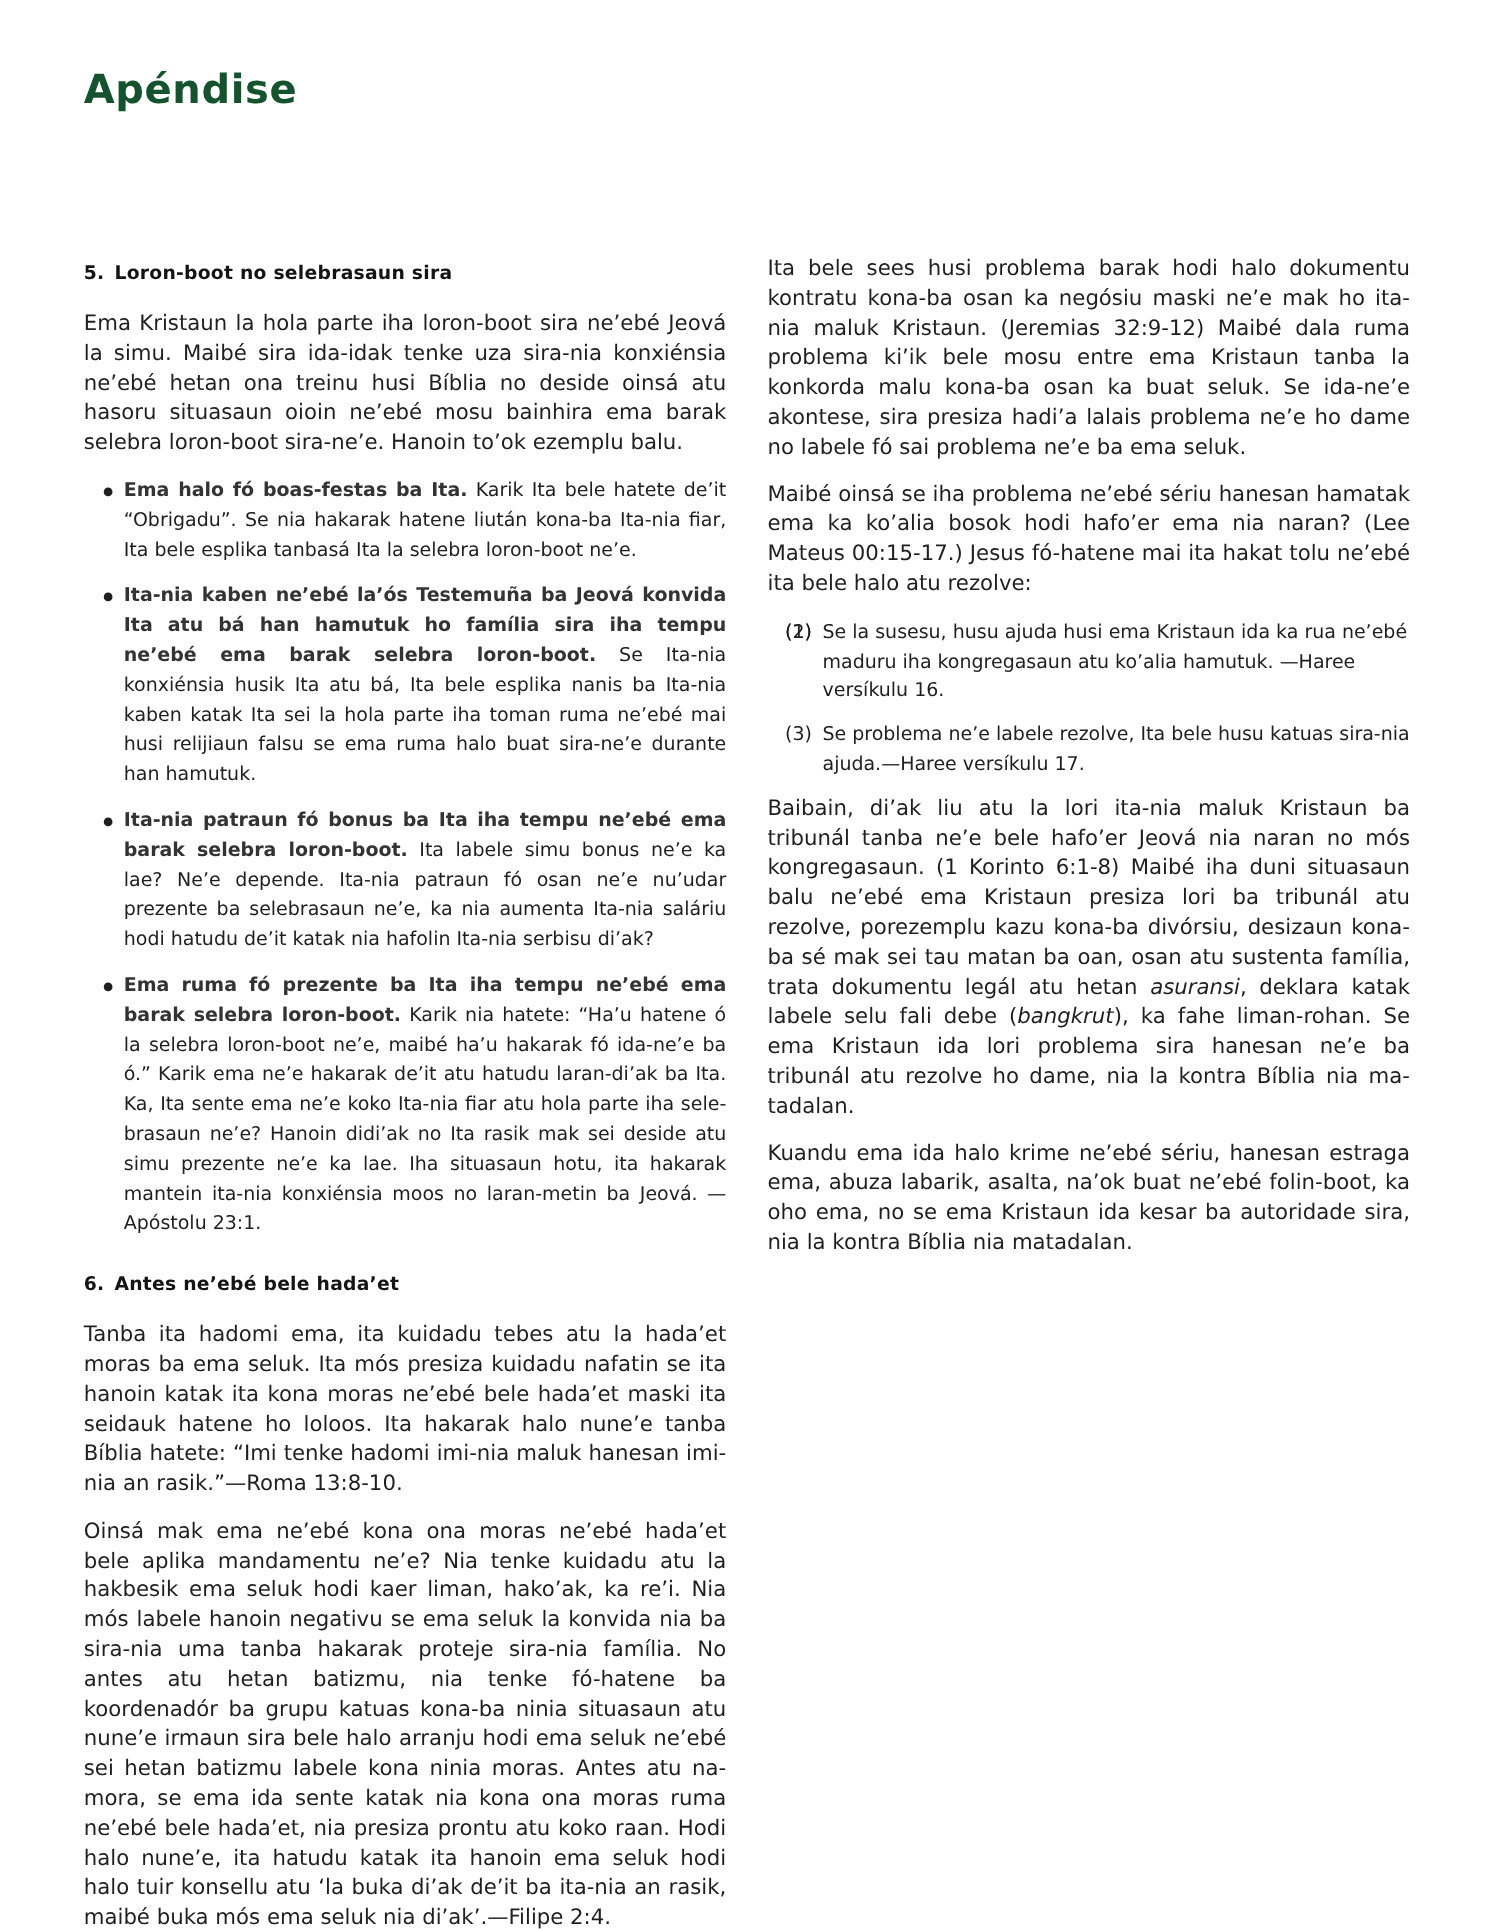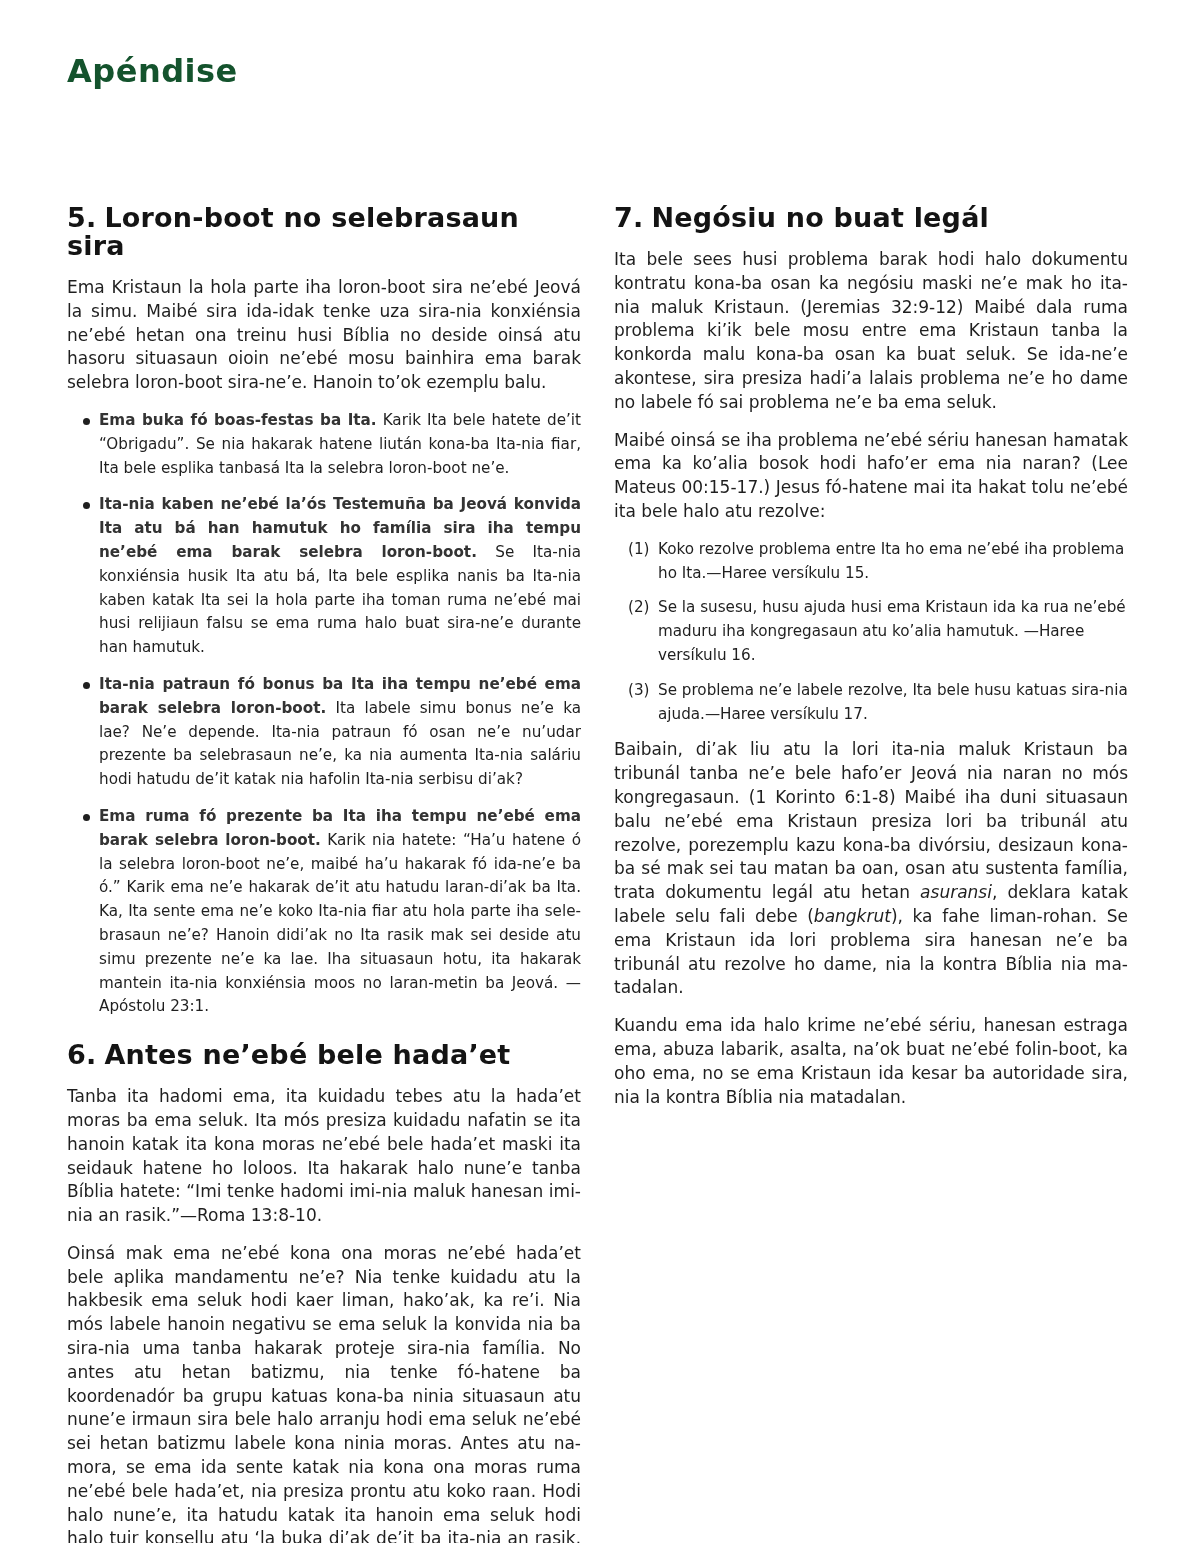--- a/index.html
+++ b/index.html
@@ -1,21 +1,21 @@
 <!DOCTYPE html>
 <html><head>
 <meta charset="utf-8">
 <style>
   html, body { margin: 0; padding: 0; background: #ffffff; }
   body { width: 1200px; height: 1543px; position: relative; font-family: "DejaVu Sans", sans-serif; color: #1f1f1f; overflow: hidden; }
   .page-header { position: absolute; left: 67px; top: 52px; font-family: "DejaVu Sans", sans-serif; font-weight: bold; font-size: 32px; color: #14532d; letter-spacing: 0.5px; }
   .col { position: absolute; top: 204px; width: 514px; }
   .col-left { left: 67px; }
   .col-right { left: 614px; }
-  h2 { margin: 0 0 16px 0; font-size: 27px; font-weight: bold; color: #141414; letter-spacing: 0.2px; line-height: 28px; }
+  h2 { margin: 0 0 16px 0; font-size: 15px; font-weight: bold; color: #141414; letter-spacing: 0.2px; line-height: 28px; }
   h2 .num { margin-right: 8px; }
   p { margin: 0 0 14px 0; font-size: 17px; line-height: 23.8px; text-align: justify; hyphens: manual; }
   ul.bullets { list-style: none; margin: 0 0 18px 0; padding: 0 0 0 32px; }
   ul.bullets li { position: relative; font-size: 15.2px; line-height: 23.8px; text-align: justify; margin-bottom: 13px; }
   ul.bullets li::before { content: ""; position: absolute; left: -16px; top: 9px; width: 7px; height: 7px; border-radius: 50%; background: #1f1f1f; }
   ul.bullets b { font-weight: bold; color: #333; }
   ol.steps { list-style: none; margin: 0 0 12px 0; padding: 0 0 0 14px; }
   ol.steps li { position: relative; padding-left: 30px; font-size: 15.2px; line-height: 23.8px; margin-bottom: 11px; }
   ol.steps li .marker { position: absolute; left: 0; top: 0; }
   .section { margin-bottom: 22px; }
@@ -26,44 +26,41 @@
 
 <div class="page-header">Apéndise</div>
 
 <div class="col col-left">
   <section class="section">
     <h2>
       <span class="num">5.</span><span>Loron-boot no selebrasaun sira</span>
     </h2>
     <p>Ema Kristaun la hola parte iha loron-boot sira ne’ebé Jeová la simu. Maibé sira ida-idak tenke uza sira-nia konxiénsia ne’ebé hetan ona treinu husi Bíblia no deside oinsá atu hasoru situa­saun oioin ne’ebé mosu bainhira ema barak selebra loron-boot sira-ne’e. Hanoin to’ok ezemplu balu.</p>
     <ul class="bullets">
-      <li><b>Ema buka fó boas-festas ba Ita.</b><span> Karik Ita bele hatete de’it “Obrigadu”. Se nia hakarak hatene liután kona-ba Ita-nia fiar, Ita bele esplika tanbasá Ita la selebra loron-boot ne’e.</span></li>
+      <li><b>Ema halo fó boas-festas ba Ita.</b><span> Karik Ita bele hatete de’it “Obrigadu”. Se nia hakarak hatene liután kona-ba Ita-nia fiar, Ita bele esplika tanbasá Ita la selebra loron-boot ne’e.</span></li>
       <li><b>Ita-nia kaben ne’ebé la’ós Testemuña ba Jeová konvida Ita atu bá han hamutuk ho família sira iha tempu ne’ebé ema barak selebra loron-boot.</b><span> Se Ita-nia konxiénsia husik Ita atu bá, Ita bele esplika nanis ba Ita-nia kaben katak Ita sei la hola parte iha toman ruma ne’ebé mai husi relijiaun fal­su se ema ruma halo buat sira-ne’e durante han hamutuk.</span></li>
       <li><b>Ita-nia patraun fó bonus ba Ita iha tempu ne’ebé ema ba­rak selebra loron-boot.</b><span> Ita labele simu bonus ne’e ka lae? Ne’e depende. Ita-nia patraun fó osan ne’e nu’udar prezente ba selebrasaun ne’e, ka nia aumenta Ita-nia saláriu hodi ha­tudu de’it katak nia hafolin Ita-nia serbisu di’ak?</span></li>
       <li><b>Ema ruma fó prezente ba Ita iha tempu ne’ebé ema barak selebra loron-boot.</b><span> Karik nia hatete: “Ha’u hatene ó la sele­bra loron-boot ne’e, maibé ha’u hakarak fó ida-ne’e ba ó.” Ka­rik ema ne’e hakarak de’it atu hatudu laran-di’ak ba Ita. Ka, Ita sente ema ne’e koko Ita-nia fiar atu hola parte iha sele­brasaun ne’e? Hanoin didi’ak no Ita rasik mak sei deside atu simu prezente ne’e ka lae. Iha situasaun hotu, ita hakarak mantein ita-nia konxiénsia moos no laran-metin ba Jeová. —Apóstolu 23:1.</span></li>
     </ul>
   </section>
 
   <section class="section">
     <h2>
       <span class="num">6.</span><span>Antes ne’ebé bele hada’et</span>
     </h2>
     <p>Tanba ita hadomi ema, ita kuidadu tebes atu la hada’et moras ba ema seluk. Ita mós presiza kuidadu nafatin se ita hanoin katak ita kona moras ne’ebé bele hada’et maski ita seidauk hatene ho loloos. Ita hakarak halo nune’e tanba Bíblia hatete: “Imi tenke hadomi imi-nia maluk hanesan imi-nia an rasik.”—Roma 13:8-10.</p>
     <p>Oinsá mak ema ne’ebé kona ona moras ne’ebé hada’et bele apli­ka mandamentu ne’e? Nia tenke kuidadu atu la hakbesik ema se­luk hodi kaer liman, hako’ak, ka re’i. Nia mós labele hanoin nega­tivu se ema seluk la konvida nia ba sira-nia uma tanba hakarak proteje sira-nia família. No antes atu hetan batizmu, nia tenke fó-hatene ba koordenadór ba grupu katuas kona-ba ninia situa­saun atu nune’e irmaun sira bele halo arranju hodi ema seluk ne’ebé sei hetan batizmu labele kona ninia moras. Antes atu na­mora, se ema ida sente katak nia kona ona moras ruma ne’ebé bele hada’et, nia presiza prontu atu koko raan. Hodi halo nune’e, ita hatudu katak ita hanoin ema seluk hodi halo tuir konsellu atu ‘la buka di’ak de’it ba ita-nia an rasik, maibé buka mós ema se­luk nia di’ak’.—Filipe 2:4.</p>
   </section>
 </div>
 
 <div class="col col-right">
   <section class="section">
-    <h2>
-      <span class="num">7.</span><span>Negósiu no buat legál</span>
-    </h2>
     <p>Ita bele sees husi problema barak hodi halo dokumentu kontratu kona-ba osan ka negósiu maski ne’e mak ho ita-nia maluk Kris­taun. (Jeremias 32:9-12) Maibé dala ruma problema ki’ik bele mosu entre ema Kristaun tanba la konkorda malu kona-ba osan ka buat seluk. Se ida-ne’e akontese, sira presiza hadi’a lalais problema ne’e ho dame no labele fó sai problema ne’e ba ema seluk.</p>
     <p>Maibé oinsá se iha problema ne’ebé sériu hanesan hamatak ema ka ko’alia bosok hodi hafo’er ema nia naran? (Lee Mateus 00:15-17.) Jesus fó-hatene mai ita hakat tolu ne’ebé ita bele halo atu rezolve:</p>
     <ol class="steps">
-      <li><span class="marker">(1)</span><span>Koko rezolve problema entre Ita ho ema ne’ebé iha problema ho Ita.—Haree versíkulu 15.</span></li>
+      <li><span class="marker">(1)</span></li>
       <li><span class="marker">(2)</span><span>Se la susesu, husu ajuda husi ema Kristaun ida ka rua ne’ebé maduru iha kongregasaun atu ko’alia hamutuk. —Haree versíkulu 16.</span></li>
       <li><span class="marker">(3)</span><span>Se problema ne’e labele rezolve, Ita bele husu katuas sira-nia ajuda.—Haree versíkulu 17.</span></li>
     </ol>
     <p><span>Baibain, di’ak liu atu la lori ita-nia maluk Kristaun ba tribunál tanba ne’e bele hafo’er Jeová nia naran no mós kongregasaun. (1 Korinto 6:1-8) Maibé iha duni situasaun balu ne’ebé ema Kris­taun presiza lori ba tribunál atu rezolve, porezemplu kazu kona-ba divórsiu, desizaun kona-ba sé mak sei tau matan ba oan, osan atu sustenta família, trata dokumentu legál atu hetan </span><i>asu­ransi</i><span>, deklara katak labele selu fali debe (</span><i>bangkrut</i><span>), ka fahe liman-rohan. Se ema Kristaun ida lori problema sira hanesan ne’e ba tribunál atu rezolve ho dame, nia la kontra Bíblia nia ma­tadalan.</span></p>
     <p>Kuandu ema ida halo krime ne’ebé sériu, hanesan estraga ema, abuza labarik, asalta, na’ok buat ne’ebé folin-boot, ka oho ema, no se ema Kristaun ida kesar ba autoridade sira, nia la kontra Bí­blia nia matadalan.</p>
   </section>
 </div>
 
 </body></html>

